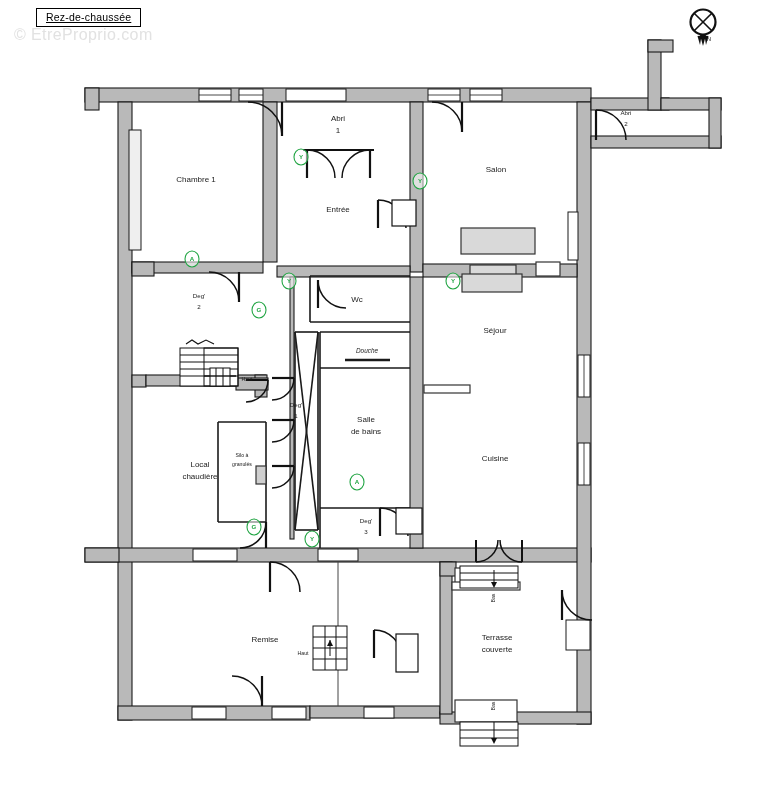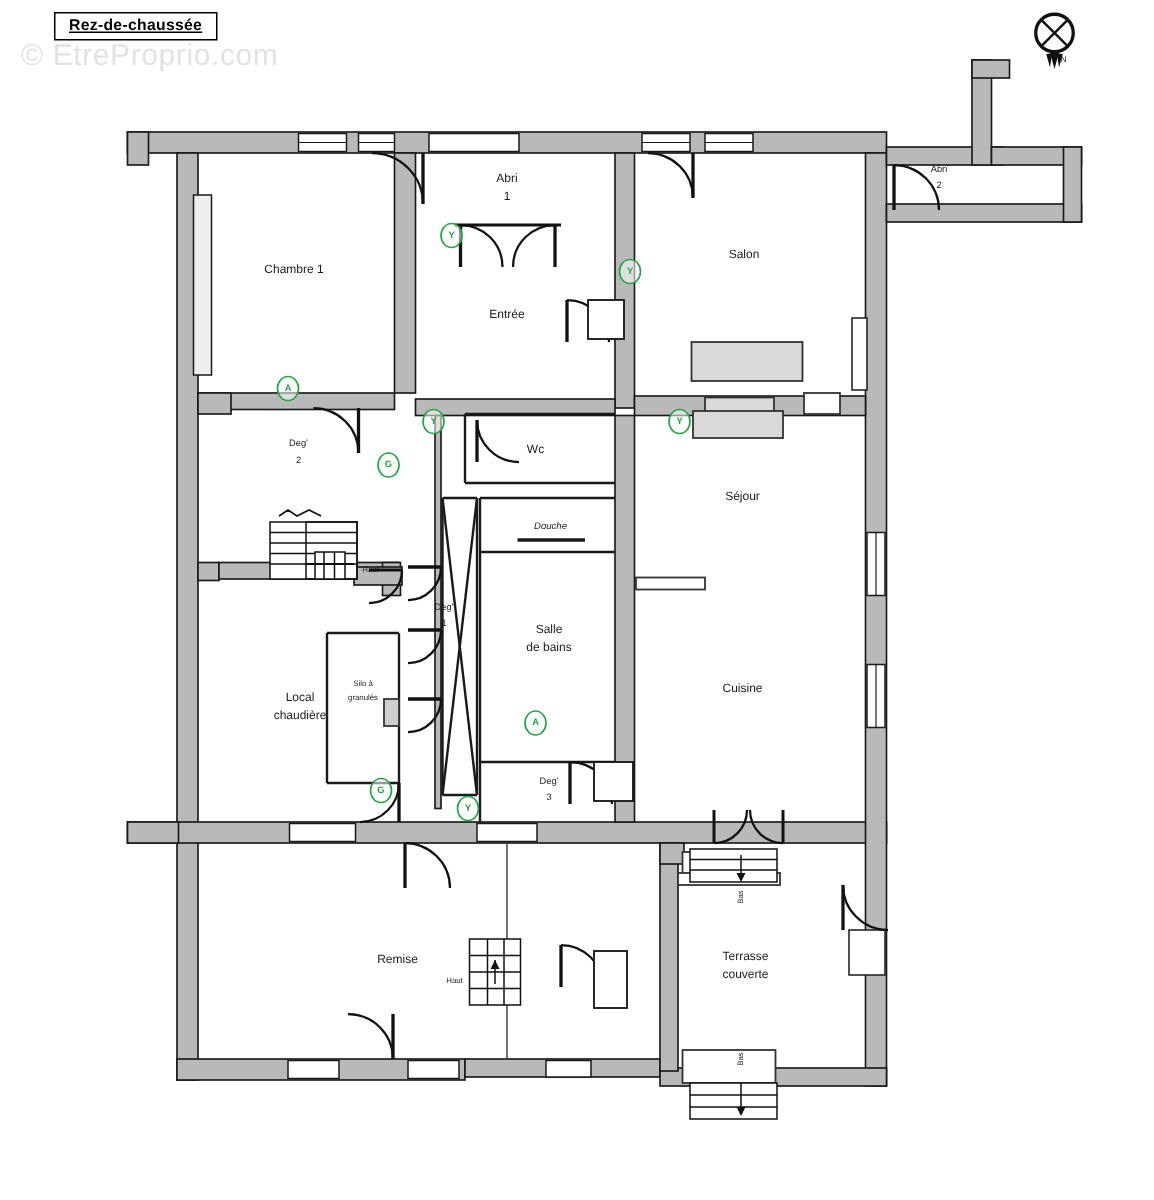--- a/index.html
+++ b/index.html
@@ -17,32 +17,32 @@
     overflow: hidden;
   }
   #plan-title {
     position: absolute;
     left: 36px;
     top: 8px;
     border: 1px solid #000;
     background: #fff;
     padding: 2px 9px 3px 9px;
     font-size: 10.5px;
-    font-weight: bold;
+    font-weight: normal;
     color: #000;
     text-decoration: underline;
     letter-spacing: .2px;
     white-space: nowrap;
     z-index: 40;
   }
   #watermark {
     position: absolute;
     left: 14px;
     top: 26px;
-    font-size: 20px;
+    font-size: 16px;
     color: #e2e2e2;
     letter-spacing: .4px;
     white-space: nowrap;
     user-select: none;
     z-index: 39;
   }
   #plan-svg {
     position: absolute;
     left: 0;
     top: 0;

